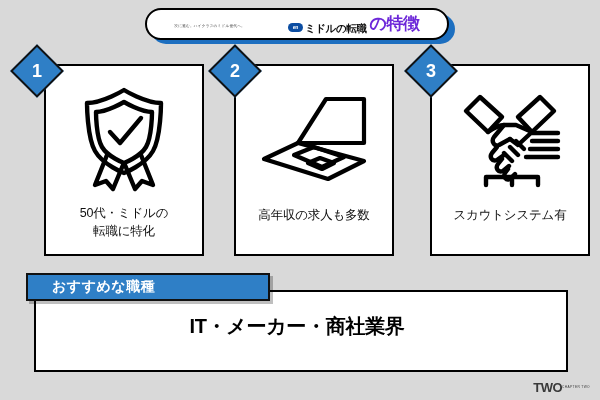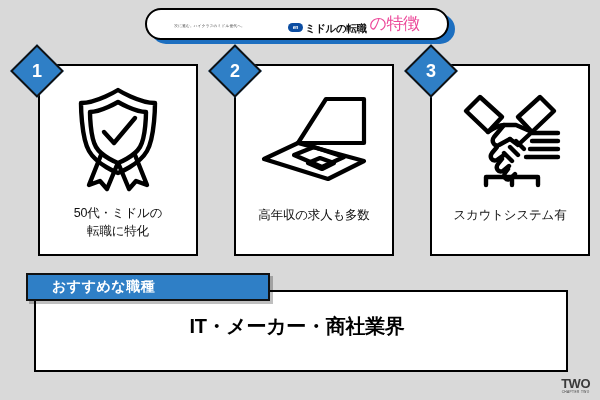--- a/index.html
+++ b/index.html
@@ -35,30 +35,30 @@
   .logo-badge{
     width:15px; height:9px; background:#0b4da2; border-radius:4.5px;
     display:flex; align-items:center; justify-content:center;
     color:#fff; font-size:5px; font-weight:bold; letter-spacing:-.2px;
   }
   .logo-word{
     font-size:10.5px; font-weight:bold; color:#111; letter-spacing:-.4px;
     white-space:nowrap;
   }
   .title-main{
-    font-size:17px; font-weight:normal; letter-spacing:-.5px; color:#ec4899;
+    font-size:17px; font-weight:bold; letter-spacing:-.5px; color:#6d28d9;
     white-space:nowrap; line-height:1; padding-bottom:1px;
   }
 
   
   .card{
     position:absolute; top:64px; width:160px; height:192px;
     background:#fff; border:2px solid #000;
   }
-  .card.c1{ left:38px; }
+  .card.c1{ left:44px; }
   .card.c2{ left:234px; }
   .card.c3{ left:430px;padding-left:43px; }
 
   .badge{
     position:absolute; width:38px; height:38px;
     background:#2f7fc6; border:2.5px solid #111;
     transform:rotate(45deg);
     display:flex; align-items:center; justify-content:center;
   }
   .badge.b1{ left:18px; top:52px; }
@@ -104,21 +104,21 @@
     line-height:1.2;
   }
   .panel-sub{
     font-size:14px; font-weight:bold; letter-spacing:-.4px; color:#111;
     margin-top:4px; line-height:1.2;
   }
 
   
   .watermark{
     position:absolute; right:10px; bottom:6px;
-    display:flex; flex-direction:column; align-items:center; line-height:1;
+    display:flex; flex-direction:row; align-items:center; line-height:1;
   }
   .wm-main{
     font-size:13px; font-weight:bold; color:#3a3a3a; letter-spacing:-.5px;
   }
   .wm-sub{
     font-size:3.2px; color:#3a3a3a; letter-spacing:.4px; margin-top:1px;
   }
 </style>
 </head>
 <body>

